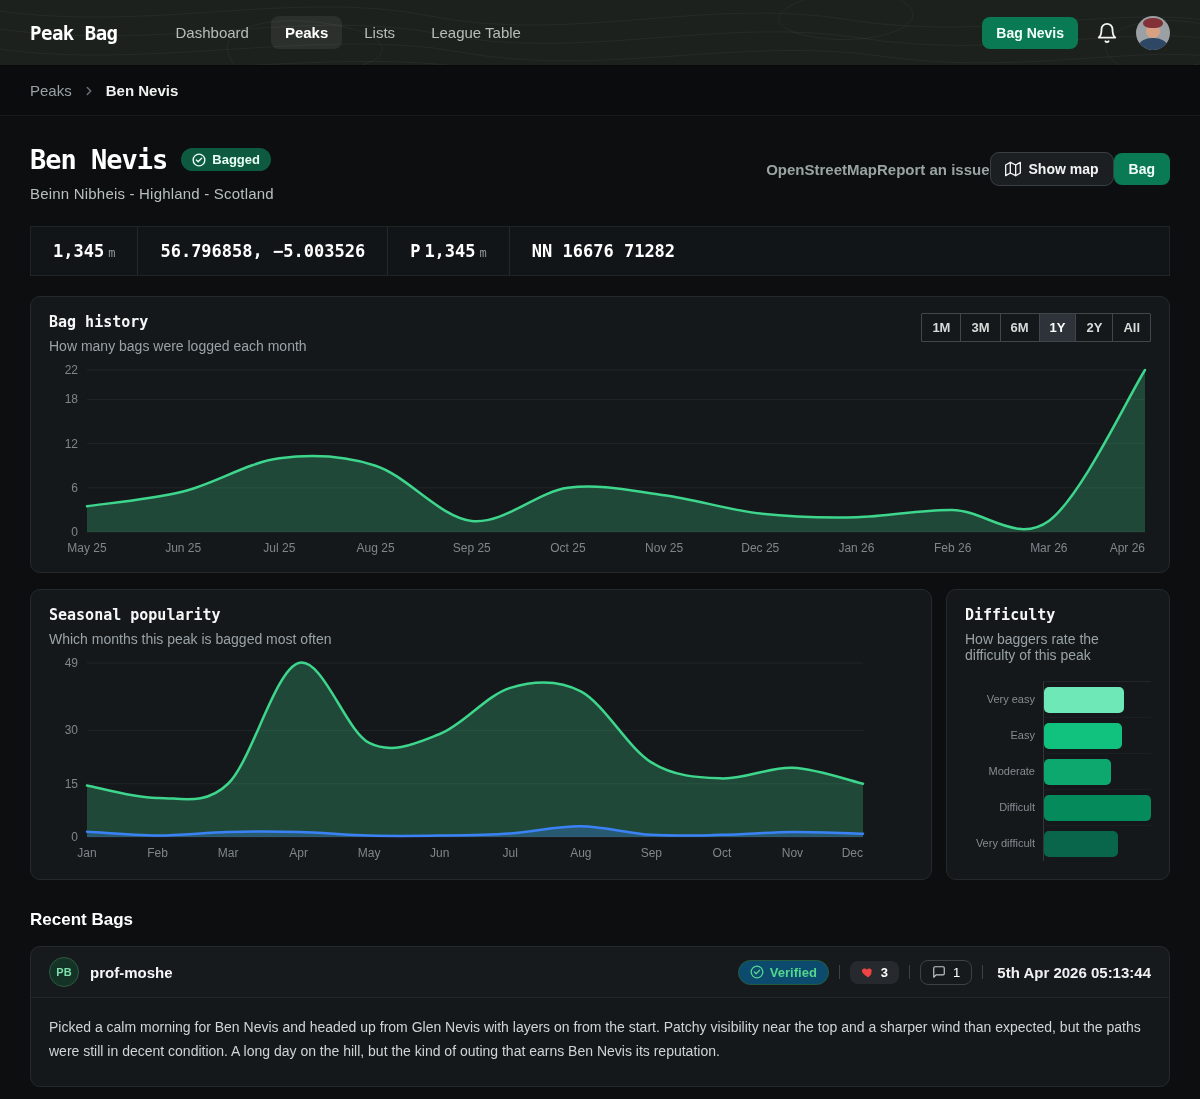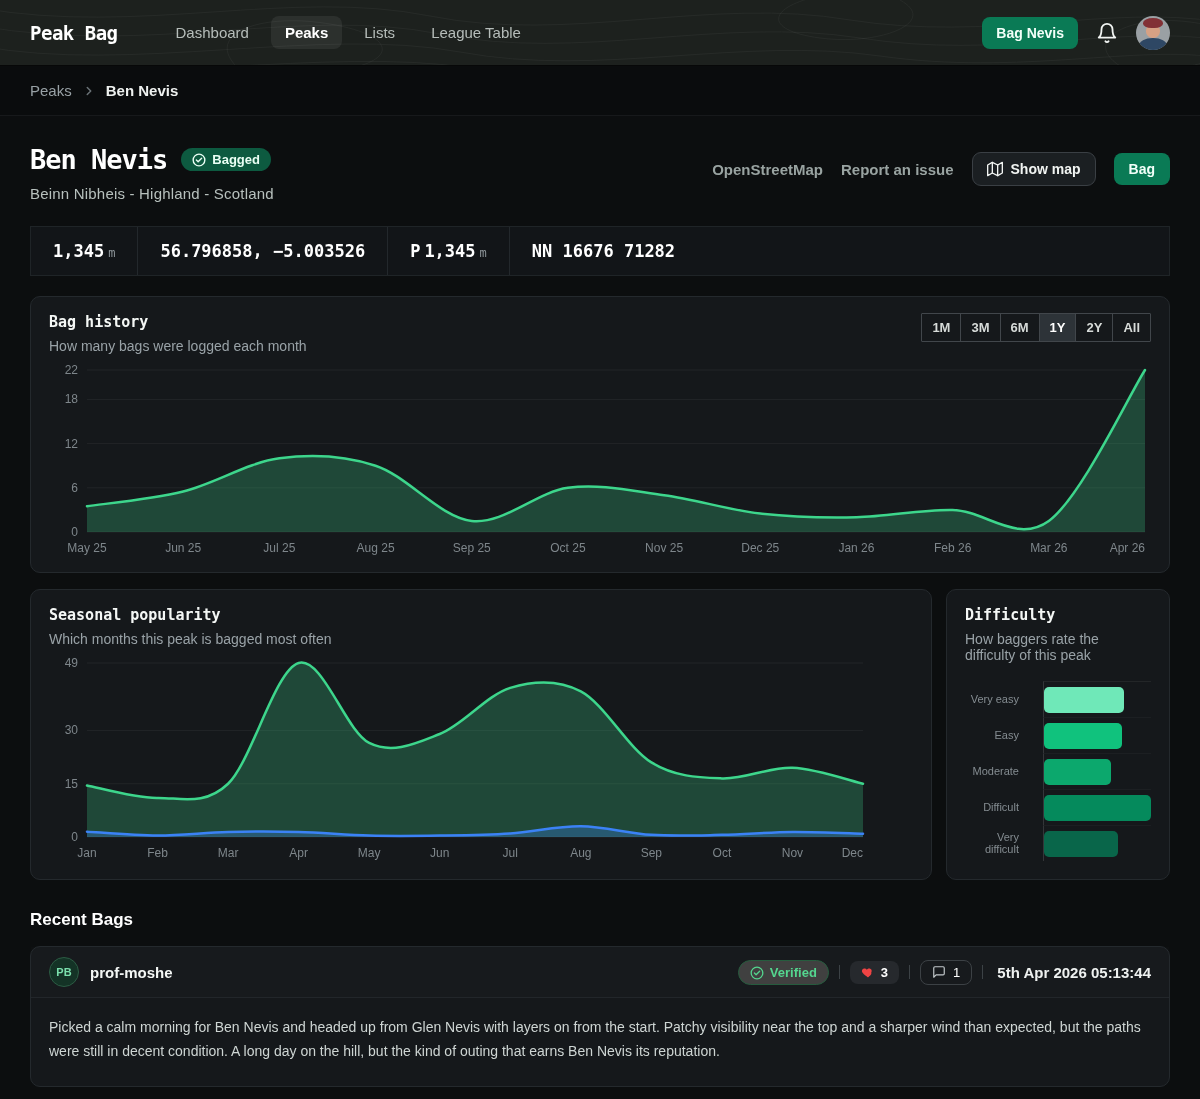--- a/index.html
+++ b/index.html
@@ -38,21 +38,21 @@
 
   
   .page-head { margin-top:28px; display:flex; justify-content:space-between; align-items:flex-start; }
   .title-row { display:flex; align-items:center; gap:14px; }
   h1.peak-title { font-family:"DejaVu Sans Mono","Liberation Mono",monospace;
     font-size:27px; font-weight:bold; color:#ffffff; letter-spacing:-1px; }
   .badge-bagged { display:inline-flex; align-items:center; gap:6px; background:#0d5a40;
     color:#eafff5; font-size:13px; font-weight:bold; padding:4px 11px; border-radius:999px; }
   .badge-bagged svg { width:14px; height:14px; }
   .peak-subtitle { margin-top:10px; font-size:15px; color:#b7c0bd; letter-spacing:0.2px; }
-  .head-actions { display:flex; align-items:center; gap:18px; margin-top:8px; }
+  .head-actions { display:flex; align-items:center; margin-top:8px; }
   .head-link { color:#99a3a1; font-size:15px; font-weight:bold; cursor:pointer; text-decoration:none; }
   .btn-showmap { display:inline-flex; align-items:center; gap:8px; background:#1b1f22;
     border:1px solid #3a3f44; color:#f1f4f2; border-radius:9px; padding:8px 14px;
     font-size:14px; font-weight:bold; cursor:pointer; font-family:"Liberation Sans",sans-serif; }
   .btn-showmap svg { width:16px; height:16px; }
   .btn-bag { background:#0a7a55; color:#f2fff9; border:none; border-radius:8px;
     font-size:14px; font-weight:bold; padding:8px 15px; cursor:pointer;
     font-family:"Liberation Sans",sans-serif; }
 
   
@@ -81,39 +81,39 @@
 
   svg.chart { display:block; margin-top:6px; }
   svg.chart text { font-family:"Liberation Sans",sans-serif; }
 
   .two-col { margin-top:16px; display:flex; gap:14px; align-items:stretch; }
   .seasonal-card { flex:1; }
   .difficulty-card { width:224px; flex:none; }
 
   .diff-plot { margin:18px 0 6px; }
   .diff-row { display:flex; align-items:center; height:36px; }
-  .diff-label { width:78px; flex:none; text-align:right; padding-right:24px;
+  .diff-label { width:78px; flex:none; text-align:right; padding-right:8px;
     font-size:11px; color:#848c91; }
   .diff-track { flex:1; align-self:stretch; display:flex; align-items:center;
     border-left:1px solid rgba(255,255,255,0.13);
     border-top:1px solid rgba(255,255,255,0.03); }
   .diff-row:first-child .diff-track { border-top:1px solid rgba(255,255,255,0.06); }
   .diff-bar { height:26px; border-radius:5px; }
 
   
   .section-heading { margin-top:30px; font-size:17px; font-weight:bold; color:#ffffff; }
   .recent-card { margin-top:16px; }
   .recent-head { display:flex; align-items:center; padding:10px 18px;
     border-bottom:1px solid #22262a; background:rgba(255,255,255,0.012); }
   .pb-avatar { width:30px; height:30px; border-radius:50%; background:#143326;
     border:1px solid #2c5c44; color:#7be0ad; font-size:11px; font-weight:bold;
     display:flex; align-items:center; justify-content:center; flex:none; }
   .bag-user { margin-left:11px; font-size:15px; font-weight:bold; color:#f4f7f5; }
   .recent-meta { margin-left:auto; display:flex; align-items:center; gap:10px; }
-  .pill-verified { display:inline-flex; align-items:flex-end; gap:6px; background:#404040;
+  .pill-verified { display:inline-flex; align-items:flex-start; gap:6px; background:#0c4a6e;
     border:1px solid #265c3e; color:#54d68f; border-radius:999px; padding:4px 11px;
     font-size:13px; font-weight:bold; }
   .pill-verified svg { width:14px; height:14px; }
   .meta-sep { width:1px; height:14px; background:#3c4246; }
   .pill-likes { display:inline-flex; align-items:center; gap:6px; background:#26292d;
     border-radius:8px; padding:4px 11px; font-size:13px; font-weight:bold; color:#ffffff; cursor:pointer; }
   .pill-likes svg { width:14px; height:14px; }
   .pill-comments { display:inline-flex; align-items:center; gap:7px; background:transparent;
     border:1px solid #3c4145; border-radius:8px; padding:4px 11px; font-size:13px;
     color:#ffffff; cursor:pointer; }

